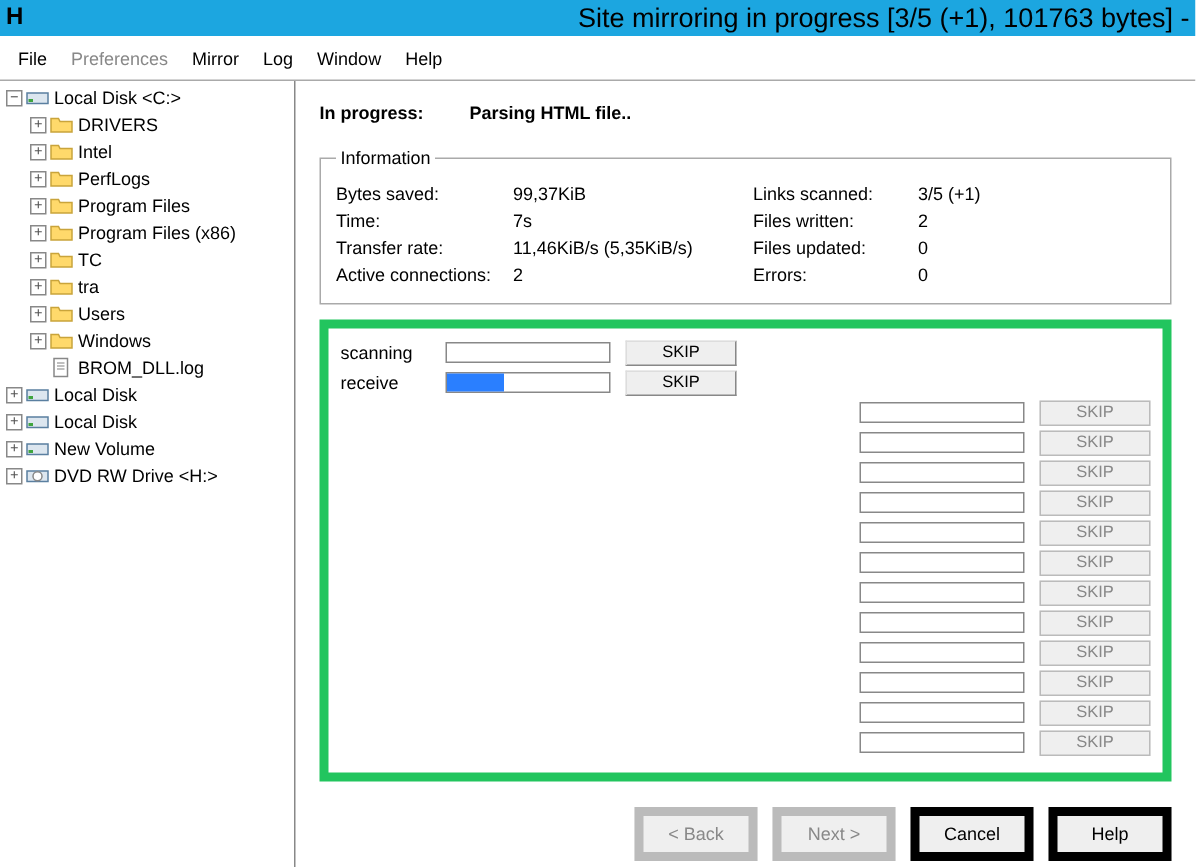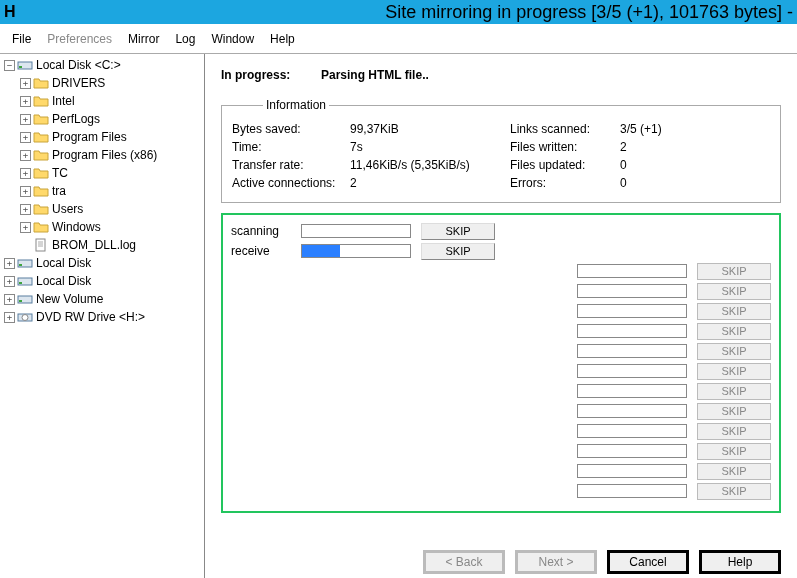--- a/index.html
+++ b/index.html
@@ -16,35 +16,35 @@
 .node .exp { width: 11px; height: 11px; border: 1px solid #888; display:inline-flex; align-items:center; justify-content:center; font-size:9px; line-height:9px; margin: 0 2px 0 4px; background:#fff; color:#555; font-family: monospace;}
 .node .exp.blank { border:none; }
 .node .icon { width:16px; height:14px; display:inline-flex; align-items:center; justify-content:center; margin-right:3px; }
 .folder-icon svg,.drive-icon svg,.file-icon svg,.cd-icon svg{width:16px;height:14px;}
 .node .label { }
 
 .rightpane { flex:1; padding: 14px 16px 8px 16px; position:relative; }
 .progress-row { display:flex; margin-bottom:16px;font-weight:bold; }
 .progress-row .lbl { width:100px; }
 fieldset.info { border:1px solid #aaa; padding: 10px 10px 12px 10px; margin-bottom:10px; }
-fieldset.info legend { padding:0 3px;margin-left:31px; }
+fieldset.info legend { padding:0 3px; }
 .info-grid { display:grid; grid-template-columns: 118px 160px 110px 60px; row-gap:4px; }
 .actions-head { display:flex; align-items:center; gap:4px; margin: 4px 0 4px 0;}
 .actions-head input[type=checkbox]{ width:13px;height:13px;}
 .actions-head .lbl { border:1px dotted #555; padding:0 3px; }
-.actions-box { border:2px solid #22c55e; padding:6px 8px 10px 8px; }
+.actions-box { border:6px solid #22c55e; padding:6px 8px 10px 8px; }
 .action-row { display:flex; align-items:center; height:20px; gap:0; }
 .action-row .type { width:70px; }
 .action-row .url { width:276px; overflow:hidden; white-space:nowrap; }
 .action-row .pbar { width:110px; height:14px; border:1px solid #888; margin-right:10px; position:relative; background:#fff;}
 .action-row .pbar .fill { position:absolute; left:0; top:0; bottom:0; background:#2a7fff; }
 .action-row .skip { width:74px; height:17px; border:1px solid #888; border-top-color:#ddd; border-left-color:#ddd; background:#efefef; font-size:11px; display:flex;align-items:center;justify-content:center;}
 .action-row .skip.disabled { color:#888; border-color:#bbb;}
 .bottom { position:absolute; right:16px; bottom:12px; display:flex; gap:10px;}
-.bottom button, .bottom .btn { width:82px; height:24px; border:3px solid #000000; background:#efefef; font-size:12px; display:flex;align-items:center;justify-content:center;}
+.bottom button, .bottom .btn { width:82px; height:36px; border:6px solid #000000; background:#efefef; font-size:12px; display:flex;align-items:center;justify-content:center;}
 .bottom .btn.disabled { color:#888; border-color:#bbb; }
 </style>
 </head>
 <body>
 
 <div class="titlebar">
   <span class="logo">H</span>
   <span class="title">Site mirroring in progress [3/5 (+1), 101763 bytes] -</span>
 </div>
 

